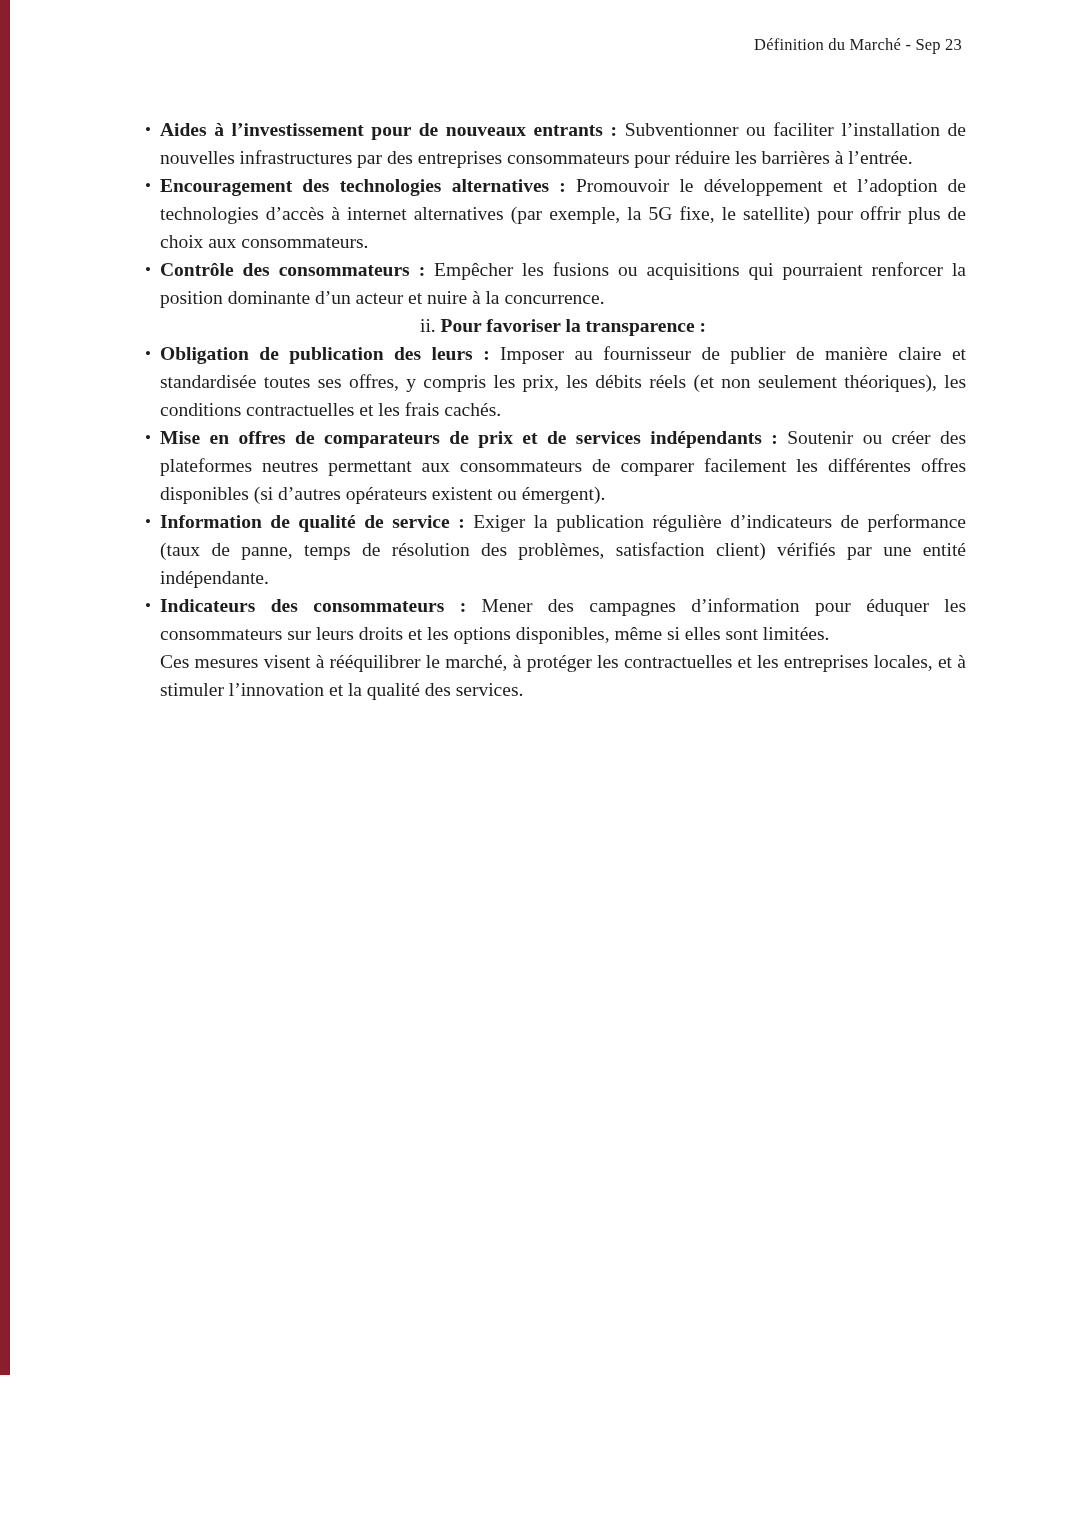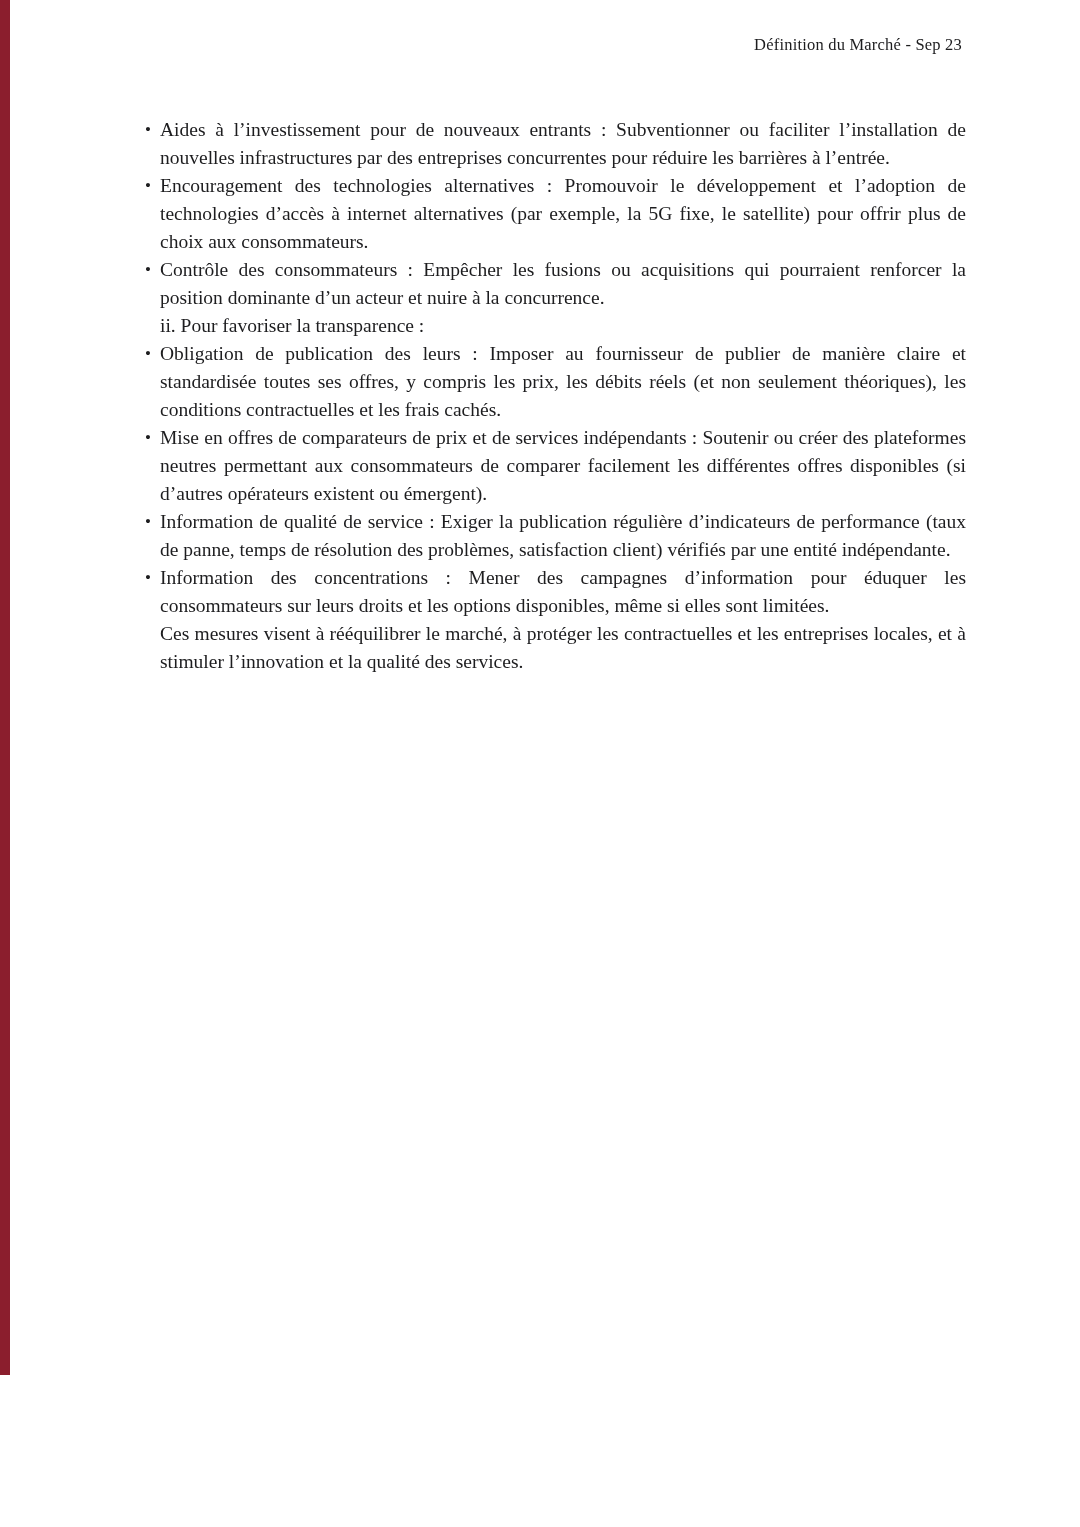--- a/index.html
+++ b/index.html
@@ -47,47 +47,47 @@
     margin: 0;
   }
   .item .marker {
     position: absolute;
     left: -15px;
     top: 0;
     font-size: 17px;
     text-align: left;
   }
   .item .lead {
-    font-weight: normal;
+    font-weight: bold;
   }
   .item.subheading {
-    text-align: left;
+    text-align: center;
   }
   .footer {
     position: absolute;
     top: 1432px;
     left: 0;
     width: 100%;
     text-align: center;
     font-size: 19px;
     line-height: 26px;
     color: #a16207;
   }
 </style>
 </head>
 <body>
 
 <div class="page">
   <div class="accent-bar" style="background: rgb(139, 30, 45);"></div>
   <div class="header">Définition du Marché - Sep 23</div>
   <div class="content">
-      <div class="item"><span class="marker">•</span><span class="lead">Aides à l’investissement pour de nouveaux entrants : </span><span>Subventionner ou faciliter l’installation de nouvelles infrastructures par des entreprises concurrentes pour réduire les barrières à l’entrée.</span></div>
+      <div class="item"><span class="marker">•</span><span class="lead">Aides à l’investissement pour de nouveaux entrants : </span><span>Subventionner ou faciliter l’installation de nouvelles infrastructures par des entreprises consommateurs pour réduire les barrières à l’entrée.</span></div>
       <div class="item"><span class="marker">•</span><span class="lead">Encouragement des technologies alternatives : </span><span>Promouvoir le développement et l’adoption de technologies d’accès à internet alternatives (par exemple, la 5G fixe, le satellite) pour offrir plus de choix aux consommateurs.</span></div>
       <div class="item"><span class="marker">•</span><span class="lead">Contrôle des consommateurs : </span><span>Empêcher les fusions ou acquisitions qui pourraient renforcer la position dominante d’un acteur et nuire à la concurrence.</span></div>
       <div class="item subheading"><span>ii. </span><span class="lead">Pour favoriser la transparence :</span></div>
       <div class="item"><span class="marker">•</span><span class="lead">Obligation de publication des leurs : </span><span>Imposer au fournisseur de publier de manière claire et standardisée toutes ses offres, y compris les prix, les débits réels (et non seulement théoriques), les conditions contractuelles et les frais cachés.</span></div>
       <div class="item"><span class="marker">•</span><span class="lead">Mise en offres de comparateurs de prix et de services indépendants : </span><span>Soutenir ou créer des plateformes neutres permettant aux consommateurs de comparer facilement les différentes offres disponibles (si d’autres opérateurs existent ou émergent).</span></div>
       <div class="item"><span class="marker">•</span><span class="lead">Information de qualité de service : </span><span>Exiger la publication régulière d’indicateurs de performance (taux de panne, temps de résolution des problèmes, satisfaction client) vérifiés par une entité indépendante.</span></div>
-      <div class="item"><span class="marker">•</span><span class="lead">Information des concentrations : </span><span>Mener des campagnes d’information pour éduquer les consommateurs sur leurs droits et les options disponibles, même si elles sont limitées.</span></div>
+      <div class="item"><span class="marker">•</span><span class="lead">Indicateurs des consommateurs : </span><span>Mener des campagnes d’information pour éduquer les consommateurs sur leurs droits et les options disponibles, même si elles sont limitées.</span></div>
       <div class="item"><span>Ces mesures visent à rééquilibrer le marché, à protéger les contractuelles et les entreprises locales, et à stimuler l’innovation et la qualité des services.</span></div>
     </div>
   <div class="footer">13 / 13</div>
 </div>
 
 </body></html>

